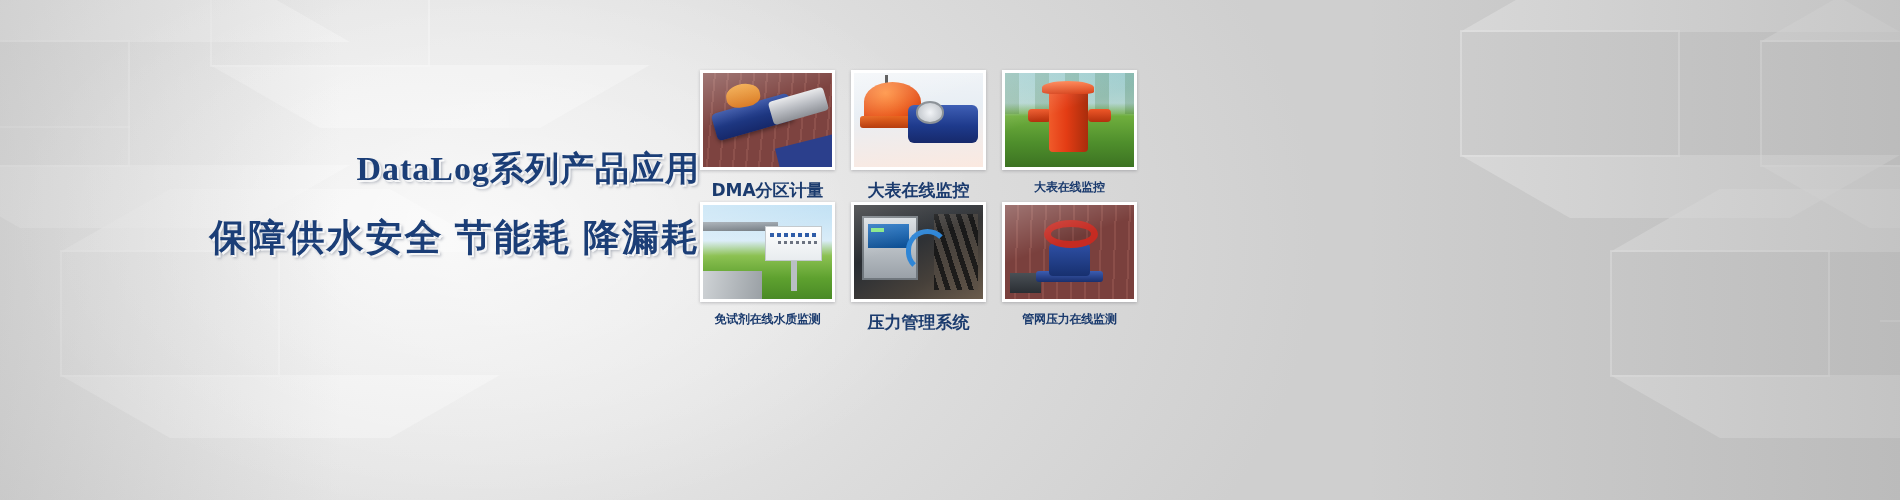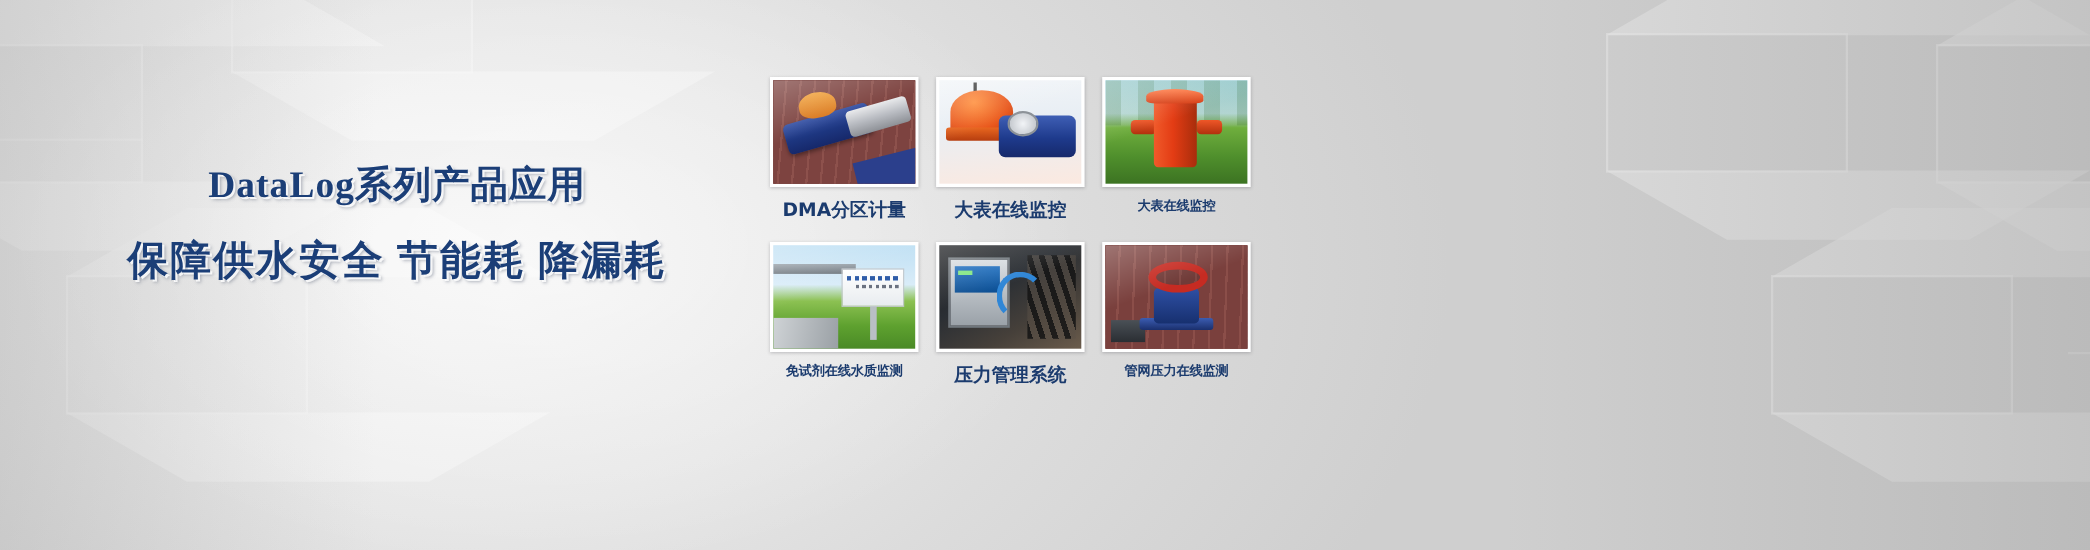--- a/index.html
+++ b/index.html
@@ -36,41 +36,41 @@
     position:absolute; inset:0;
     background:radial-gradient(ellipse 700px 420px at 26% 45%, rgba(255,255,255,.55) 0%, rgba(255,255,255,0) 70%);
   }
   .vignette {
     position:absolute; inset:0;
     background:linear-gradient(90deg, rgba(160,160,160,.30) 0%, rgba(255,255,255,0) 18%, rgba(255,255,255,0) 72%, rgba(150,150,150,.35) 100%);
   }
 
   
   #headline {
-    position:absolute; left:11px; top:148px; width:700px;
-    text-align:center; z-index:6;
+    position:absolute; left:0; top:148px; width:700px;
+    text-align:right; z-index:6;
   }
   .hl-line {
     font-family:"Liberation Serif", serif;
     color:#1b3e77;
     font-weight:bold;
     letter-spacing:1px;
     text-shadow:2px 2px 0 rgba(255,255,255,.85), 3px 3px 3px rgba(90,100,120,.45);
     white-space:nowrap;
   }
   #hl1 { font-size:34px; line-height:42px; }
   #hl2 { font-size:37px; line-height:44px; margin-top:26px; letter-spacing:2px; }
 
   
   #cards {
     position:absolute; left:700px; top:70px;
     width:600px; z-index:6;
   }
   .card-row { display:flex; gap:16px; }
-  .card-row + .card-row { margin-top:18px; }
+  .card-row + .card-row { }
   .card { width:135px; }
   .thumb-frame {
     width:135px; height:100px;
     background:#fff;
     padding:3px;
     box-shadow:0 1px 3px rgba(70,70,80,.30);
   }
   .thumb { width:100%; height:100%; position:relative; overflow:hidden; }
   .caption {
     margin-top:9px;

